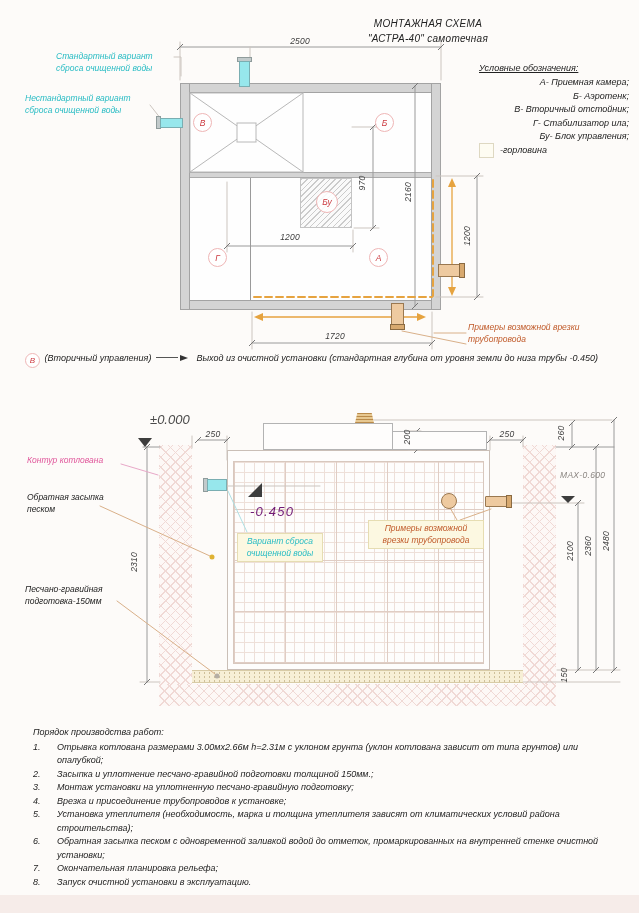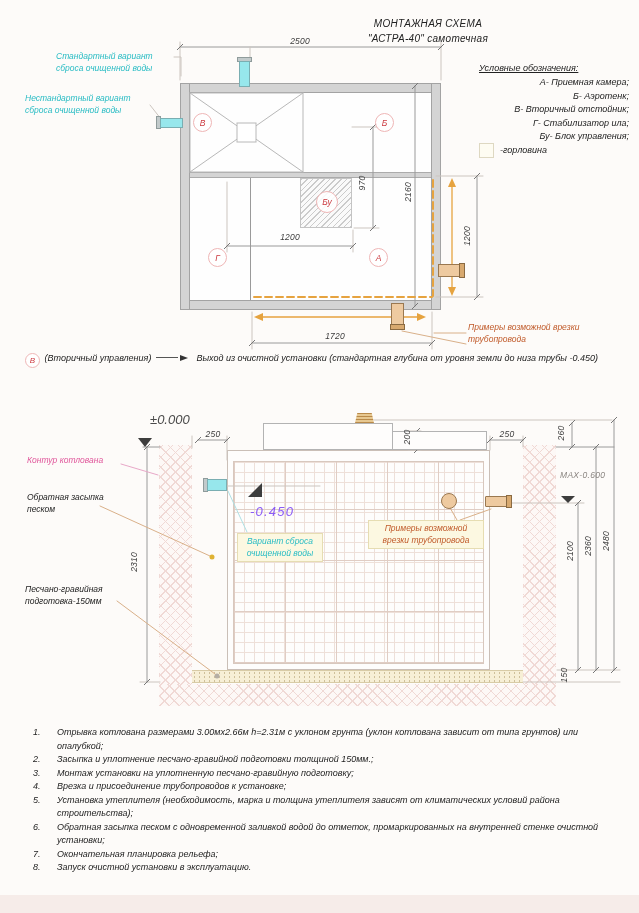--- a/index.html
+++ b/index.html
@@ -56,21 +56,21 @@
      repeating-linear-gradient(0deg,#eee0d9 0 1px,transparent 1px 10px),
      repeating-linear-gradient(90deg,#eee0d9 0 1px,transparent 1px 10px);}
   .gravel{background-color:#f7efd6;background-image:radial-gradient(#cfc09a 0.9px,transparent 1px);
      background-size:5px 4px;border-top:1px solid #d8cba6;border-bottom:1px solid #d8cba6;box-sizing:border-box;}
   .lid{background:#fefdfc;border:1px solid #b3b3b3;box-sizing:border-box;}
   .vent{background:repeating-linear-gradient(180deg,#b98a4a 0 1px,#e7c891 1px 3px);
      clip-path:polygon(12% 0,88% 0,100% 100%,0 100%);}
   .ybox{background:#fcf8e1;border:1px solid #e6ddb2;box-sizing:border-box;font-size:8.5px;
         line-height:11.5px;text-align:center;padding:2px 3px;}
   .gray-lvl{color:#8a8580;font-size:8.5px;letter-spacing:.3px;}
-  .big-lvl{font-size:13px;color:#8b5cf6;letter-spacing:1.2px;}
+  .big-lvl{font-size:13px;color:#701a75;letter-spacing:1.2px;}
   .blk-lbl{font-size:8.5px;line-height:11.5px;color:#222;}
   .magenta{color:#e0569b;}
   
   .work{font-size:9px;line-height:13.5px;color:#222;}
   .work .w-title{margin-bottom:1px;}
   .w-row{display:flex;}
   .w-num{width:24px;flex:none;}
   .w-txt{flex:1;}
   .pinkstrip{background:#f6ece9;}
 </style>
@@ -301,20 +301,21 @@
   <div class="dimtxt rot" style="left:547px;top:670px;width:34px;">150</div>
 
   <div class="lbl magenta blk-lbl" style="left:27px;top:455px;width:110px;">Контур котлована</div>
   <div class="lbl blk-lbl" style="left:27px;top:492px;width:95px;">Обратная засыпка песком</div>
   <div class="lbl blk-lbl" style="left:25px;top:584px;width:105px;font-style:italic;">Песчано-гравийная подготовка-150мм</div>
 
   <div class="lbl ybox teal" style="left:237px;top:533px;width:86px;">Вариант сброса очищенной воды</div>
   <div class="lbl ybox orange-txt" style="left:368px;top:520px;width:116px;">Примеры возможной врезки трубопровода</div>
 
   <div class="lbl work" style="left:33px;top:726px;width:582px;">
+    <div class="w-title">Порядок производства работ:</div>
     <div class="w-row">
         <span class="w-num">1.</span>
         <span class="w-txt">Отрывка котлована размерами 3.00мx2.66м h=2.31м с уклоном грунта (уклон котлована зависит от типа грунтов) или опалубкой;</span>
       </div>
     <div class="w-row">
         <span class="w-num">2.</span>
         <span class="w-txt">Засыпка и уплотнение песчано-гравийной подготовки толщиной 150мм.;</span>
       </div>
     <div class="w-row">
         <span class="w-num">3.</span>

